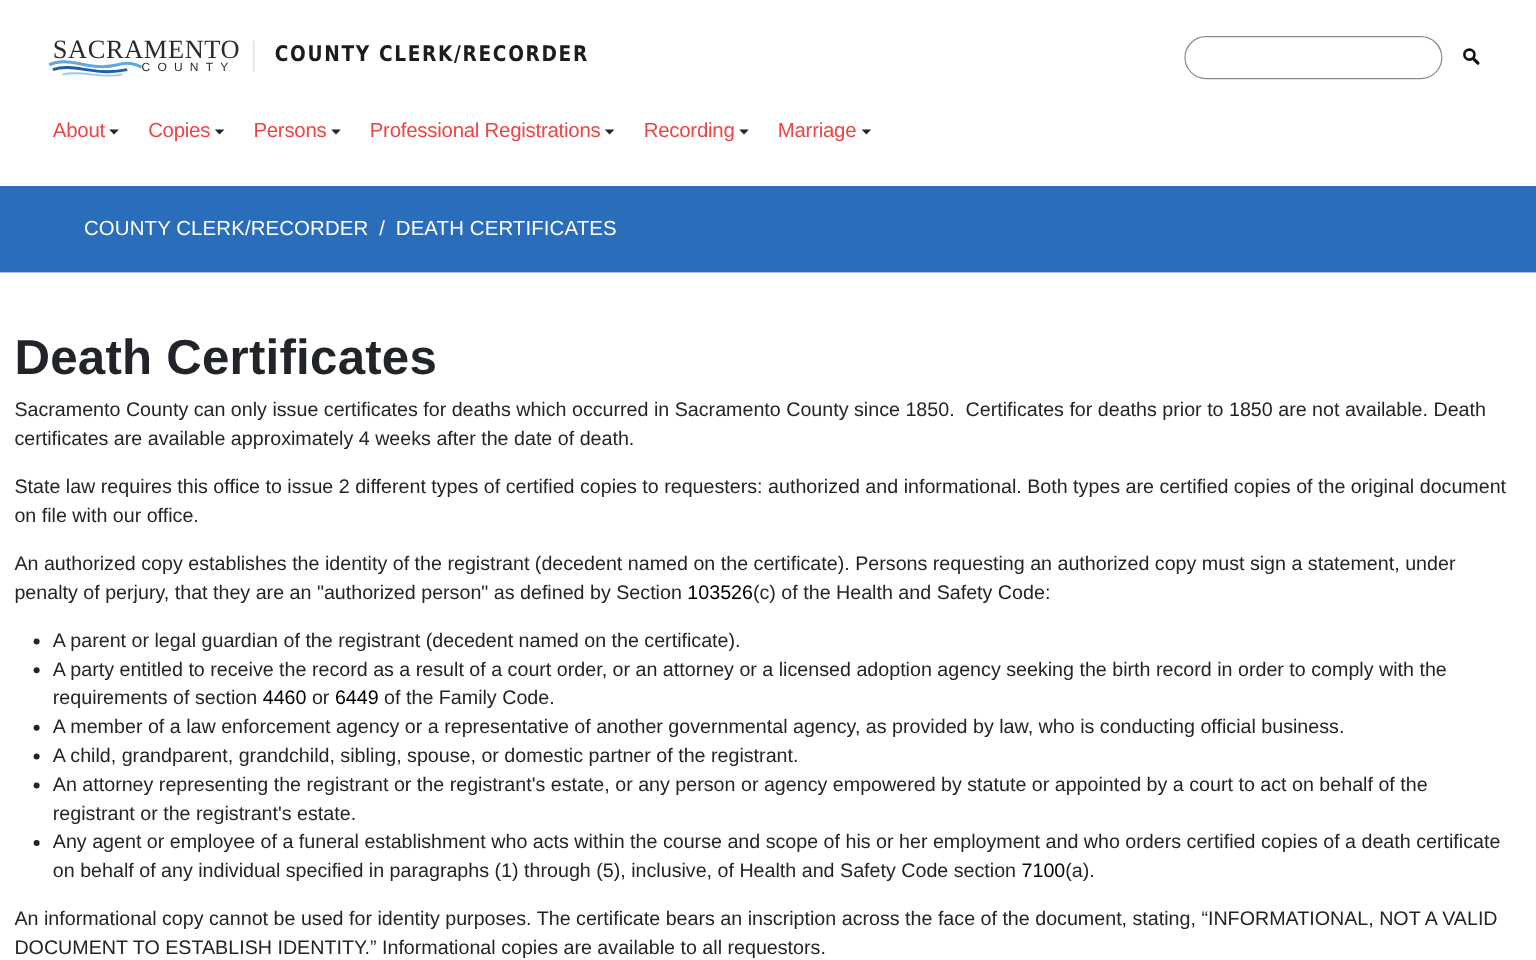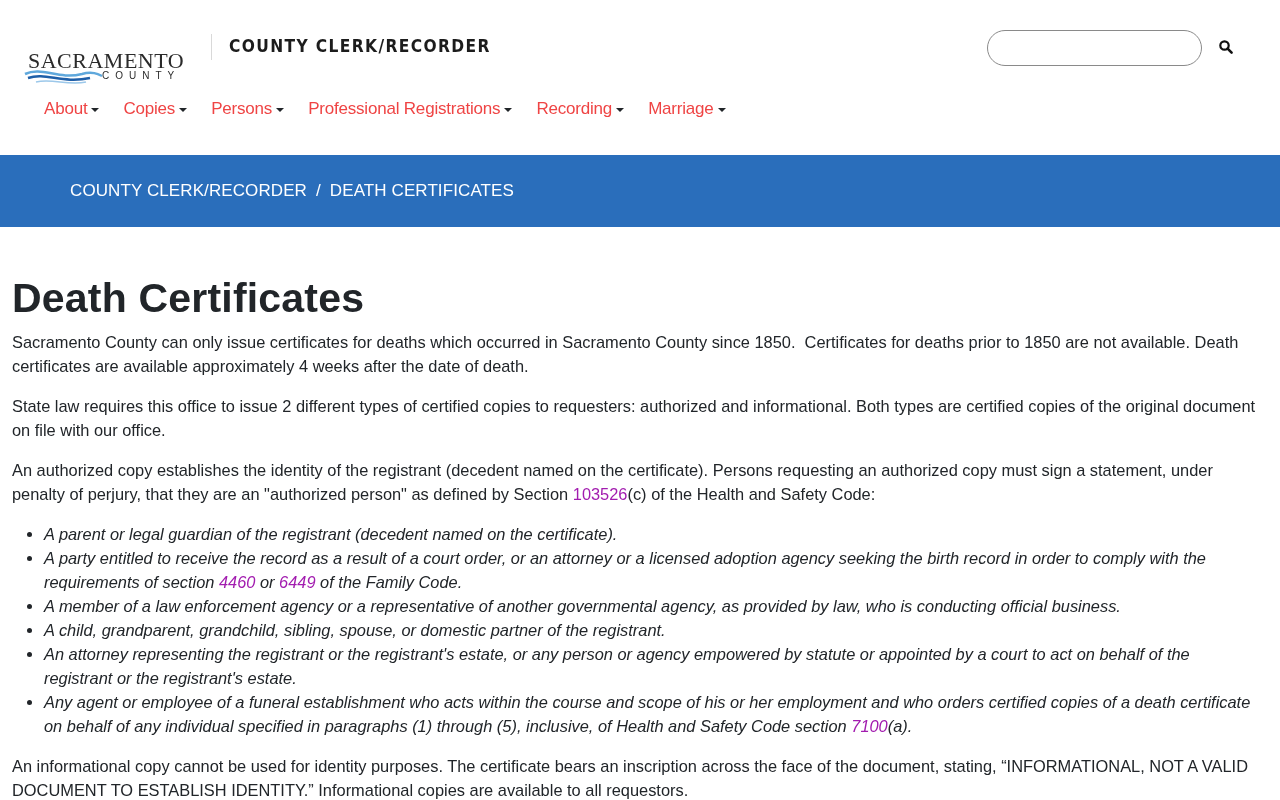--- a/index.html
+++ b/index.html
@@ -1,41 +1,41 @@
 <!DOCTYPE html>
 <html><head>
   <meta charset="utf-8">
   <style>
     * { box-sizing: border-box; margin: 0; padding: 0; }
     html, body { width: 1280px; height: 800px; overflow: hidden; background: #ffffff; }
     body { font-family: "Liberation Sans", "DejaVu Sans", sans-serif; color: #212529; position: relative; }
 
     .header { position: absolute; left: 0; top: 0; width: 1280px; height: 155px; background: #fff; }
-    .logo { position: absolute; left: 24px; top: 28px; width: 164px; height: 38px; margin-top: 20px; }
+    .logo { position: absolute; left: 40px; top: 28px; width: 164px; height: 38px; }
     .logo-divider { position: absolute; left: 211px; top: 34px; width: 1px; height: 26px; background: #d9d9d9; }
     .site-title { position: absolute; left: 229px; top: 35px; font-family: "DejaVu Sans", sans-serif; font-weight: bold; font-size: 18px; letter-spacing: 1.6px; color: #1c1c1c; transform: scaleX(0.86); transform-origin: left center; white-space: nowrap; }
 
     .search-input { position: absolute; left: 987px; top: 30px; width: 215px; height: 36px; border: 1px solid #8a8a8a; border-radius: 18px; background: #fff; outline: none; padding: 0 14px; font-size: 14px; font-family: "Liberation Sans", sans-serif; }
     .search-btn { position: absolute; left: 1216px; top: 38px; width: 20px; height: 20px; background: none; border: none; cursor: pointer; }
 
     .nav { position: absolute; left: 44px; top: 97px; display: flex; align-items: center; height: 24px; }
     .nav-item { display: flex; align-items: center; font-size: 17px; color: #ef4444; margin-right: 24px; cursor: pointer; white-space: nowrap; letter-spacing: -0.2px; }
     .nav-item .caret { display: inline-block; width: 0; height: 0; border-left: 4px solid transparent; border-right: 4px solid transparent; border-top: 4px solid #212529; margin-left: 4px; margin-top: 2px; }
 
     .breadcrumb-bar { position: absolute; left: 0; top: 155px; width: 1280px; height: 72px; background: #2a6ebb; }
     .breadcrumb { position: absolute; left: 70px; top: 181px; display: flex; align-items: center; font-size: 17px; color: #ffffff; letter-spacing: 0.1px; white-space: nowrap; }
     .breadcrumb a { color: #fff; text-decoration: none; }
     .breadcrumb .sep { margin: 0 9px; }
 
     .content { position: absolute; left: 12px; top: 270px; width: 1245px; font-size: 16.4px; line-height: 24px; color: #212529; }
     .page-title { font-size: 41px; font-weight: bold; line-height: 56px; color: #212529; margin-bottom: 4px; letter-spacing: 0.2px; }
     .content p { margin-bottom: 16px; }
     .content b { font-weight: normal; }
-    .content a { color: #a21caf; text-decoration: none; }
-    .content ul { margin: 0 0 16px 32px; font-style: italic; }
+    .content a { color: #000000; text-decoration: none; }
+    .content ul { margin: 0 0 16px 32px; }
     .content li { list-style: disc; }
   </style>
 </head>
 <body>
 
 <div class="header">
   <a class="logo" href="#">
     <svg width="164" height="38" viewBox="0 0 164 38">
       <text x="4" y="20" font-family="Liberation Serif, serif" font-size="22" fill="#2b2b2b" letter-spacing="0.5">SACRAMENTO</text>
       <text x="78" y="31" font-family="Liberation Sans, sans-serif" font-size="10" fill="#2b2b2b" letter-spacing="6">COUNTY</text>

